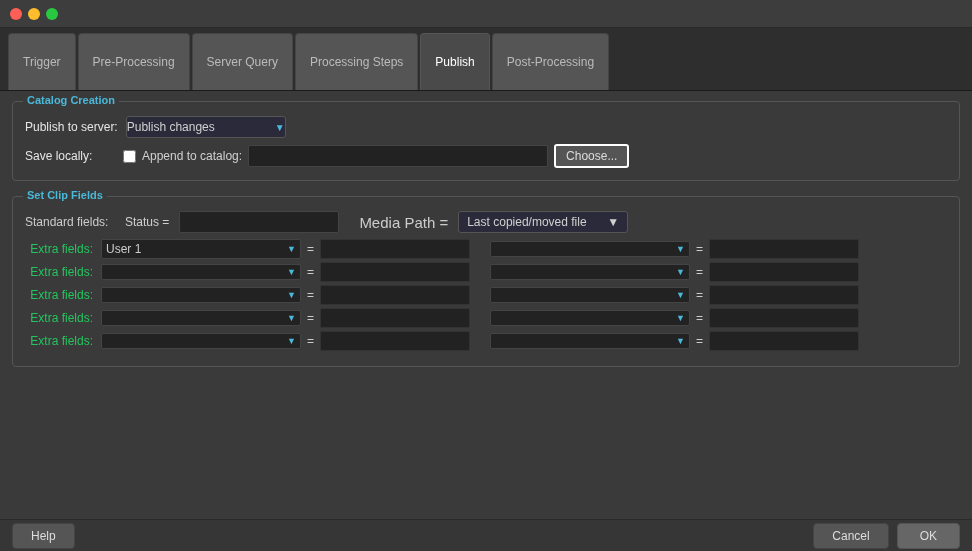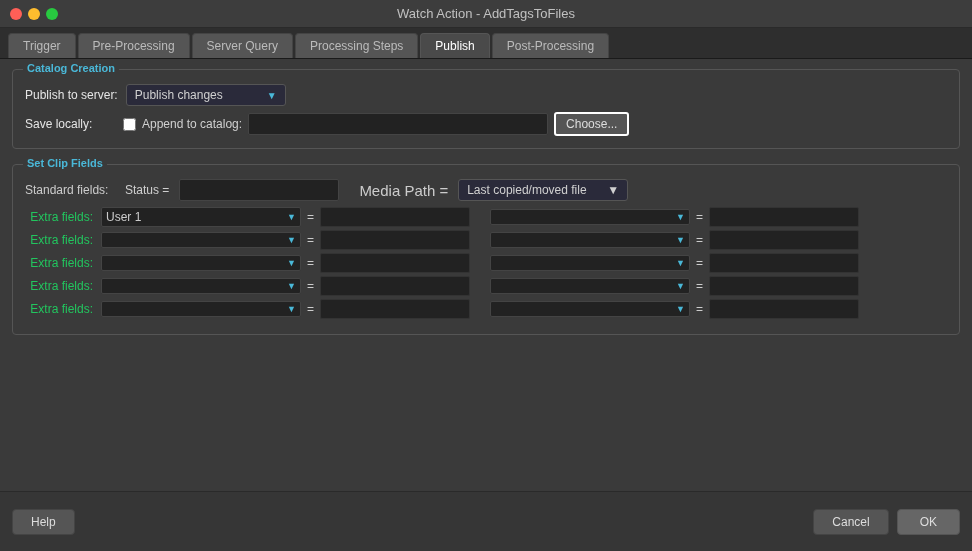--- a/index.html
+++ b/index.html
@@ -48,21 +48,21 @@
 
     
     .tab-bar {
       display: flex;
       background: #2e2e2e;
       border-bottom: 1px solid #1a1a1a;
       padding: 5px 8px 0;
       gap: 2px;
     }
     .tab {
-      padding: 5px 14px;
+      padding: 21px 14px;
       background: #555;
       border: 1px solid #444;
       border-bottom: none;
       border-radius: 4px 4px 0 0;
       cursor: pointer;
       color: #bbb;
       font-size: 12px;
     }
     .tab.active {
       background: #4a4a4a;
@@ -106,21 +106,21 @@
     .row-label {
       color: #e5e5e5;
       font-size: 12px;
       min-width: 90px;
     }
     .dropdown-btn {
       background: #2a2a3a;
       border: 1px solid #555;
       border-radius: 3px;
       color: #d0d0d0;
-      padding: 3px 8px;
+      padding: 3px 0;
       cursor: pointer;
       display: flex;
       align-items: center;
       gap: 6px;
       font-size: 12px;
       min-width: 160px;
       justify-content: space-between;
     }
     .dropdown-arrow {
       color: #4ab8d8;
@@ -244,21 +244,21 @@
       border-radius: 2px;
       height: 20px;
     }
 
     
     .bottom-bar {
       position: absolute;
       bottom: 0;
       left: 0;
       right: 0;
-      height: 60px;
+      height: 32px;
       background: #363636;
       border-top: 1px solid #2a2a2a;
       display: flex;
       align-items: center;
       justify-content: space-between;
       padding: 0 12px;
     }
     .help-btn {
       background: #555;
       border: 1px solid #444;
@@ -293,21 +293,20 @@
   </style>
 </head>
 <body>
 
 <div class="title-bar">
   <div class="window-controls">
     <div class="win-btn win-close"></div>
     <div class="win-btn win-min"></div>
     <div class="win-btn win-max"></div>
   </div>
-  <span class="title-bar-text">Watch Action - AddTagsToFiles</span>
 </div>
 
 <div class="tab-bar">
   <div class="tab">Trigger</div>
   <div class="tab">Pre-Processing</div>
   <div class="tab">Server Query</div>
   <div class="tab">Processing Steps</div>
   <div class="tab active">Publish</div>
   <div class="tab">Post-Processing</div>
 </div>

